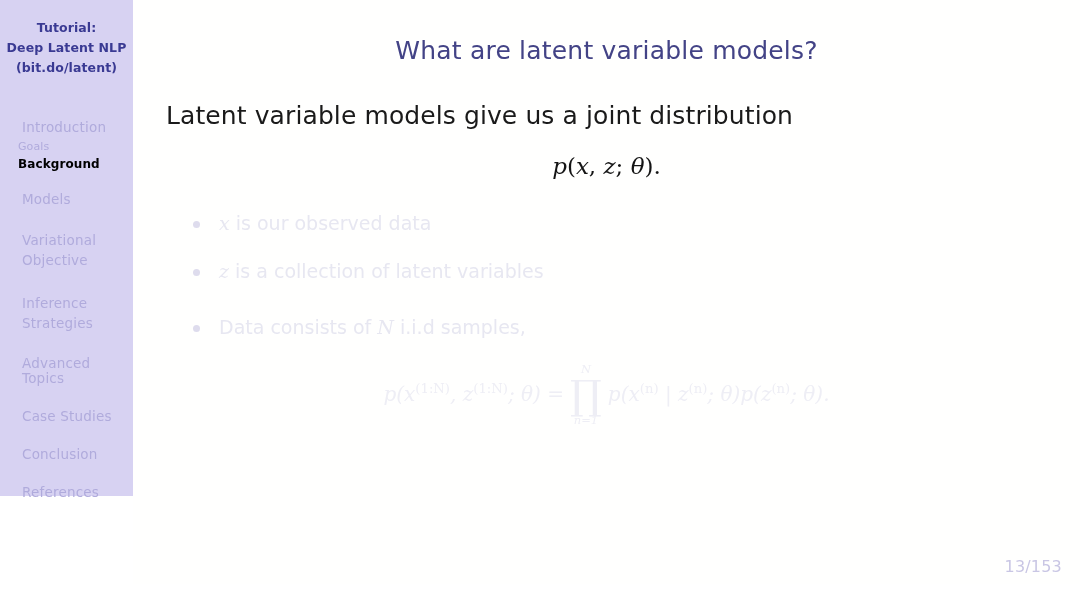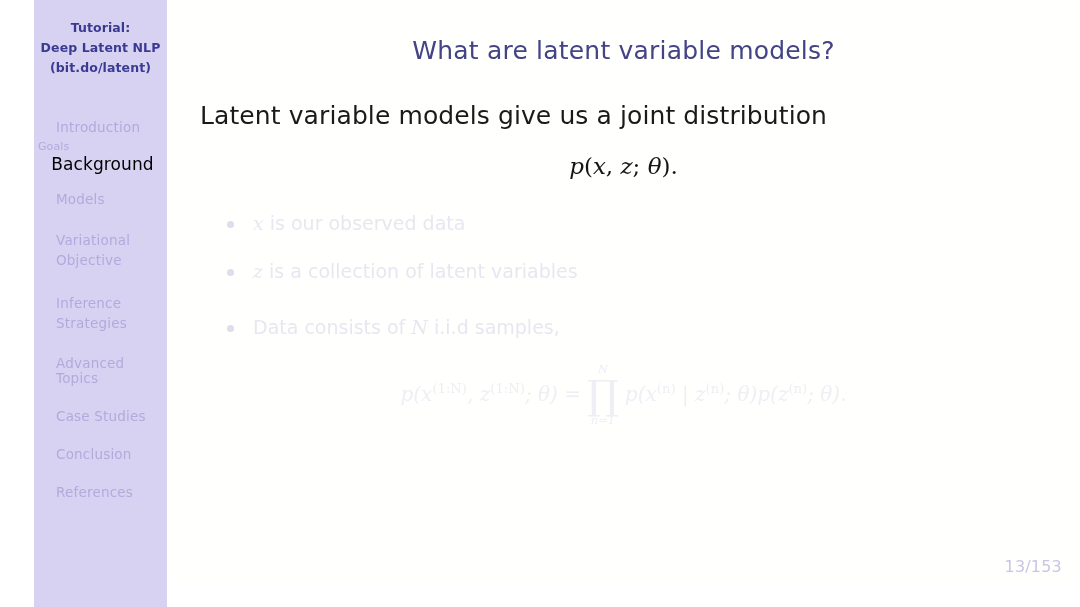--- a/index.html
+++ b/index.html
@@ -17,26 +17,25 @@
     position: relative;
     width: 1080px;
     height: 607px;
     display: flex;
     background: #ffffff;
   }
 
   
   .sidebar {
     width: 133px;
-    height: 607px;
+    height: 496px;
     background: #d7d2f2;
     flex: 0 0 133px;
     position: relative;
     padding-top: 18px;
-    margin-left: 34px;
   }
   .sidebar-title {
     text-align: center;
     font-weight: bold;
     color: #3a3a93;
     font-size: 12.5px;
     line-height: 20px;
     letter-spacing: 0.1px;
     padding: 0 4px;
   }
@@ -50,32 +49,31 @@
     font-size: 13.5px;
     color: #b0abdc;
     line-height: 15px;
     margin-bottom: 5px;
     letter-spacing: 0.2px;
   }
   .nav-section.multiline { line-height: 20px; }
   .nav-section .l2 { display: block; }
   .nav-gap { height: 18px; }
   .nav-sub {
-    padding-left: 4px;
+    padding-left: 18px;
     font-size: 11px;
     color: #b0abdc;
     line-height: 14px;
     margin-bottom: 3px;
     letter-spacing: 0.1px;
   }
   .nav-sub.active {
     color: #000000;
-    font-weight: normal;
-    font-size: 17px;
-    text-align: center;
+    font-weight: bold;
+    font-size: 12px;
   }
 
   
   .main {
     flex: 1;
     position: relative;
     height: 584px;
     background: #fffffe;
   }
   .slide-title {

